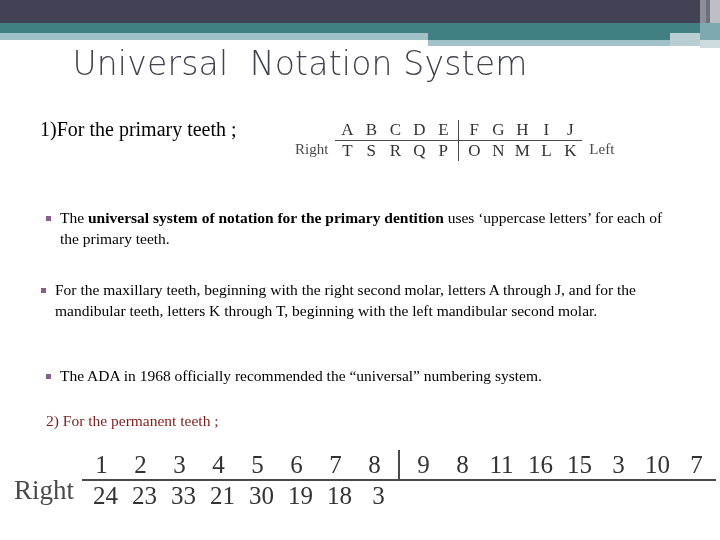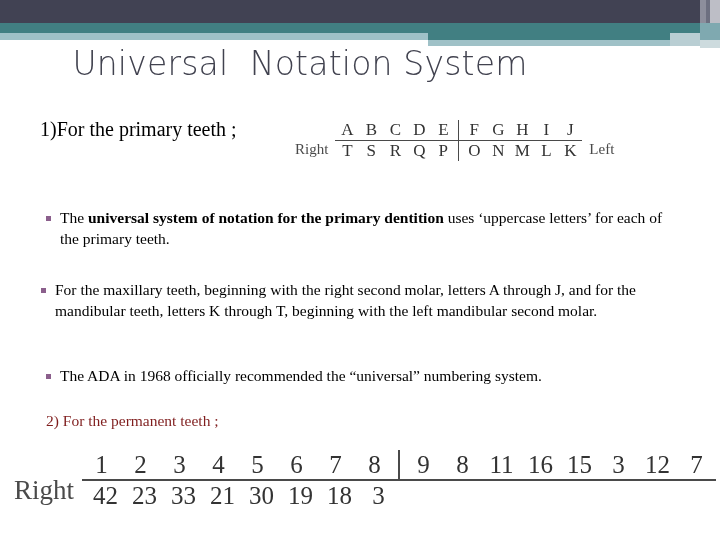--- a/index.html
+++ b/index.html
@@ -348,27 +348,27 @@
         <div class="cell">7</div>
         <div class="cell">8</div>
       </div>
       <div class="quad q-right">
         <div class="cell">9</div>
         <div class="cell">8</div>
         <div class="cell">11</div>
         <div class="cell">16</div>
         <div class="cell">15</div>
         <div class="cell">3</div>
-        <div class="cell">12</div>
+        <div class="cell">10</div>
         <div class="cell">7</div>
       </div>
     </div>
     <div class="row bottom">
       <div class="quad q-right">
-        <div class="cell">42</div>
+        <div class="cell">24</div>
         <div class="cell">23</div>
         <div class="cell">33</div>
         <div class="cell">21</div>
         <div class="cell">30</div>
         <div class="cell">19</div>
         <div class="cell">18</div>
         <div class="cell">3</div>
       </div>
     </div>
   </div>

